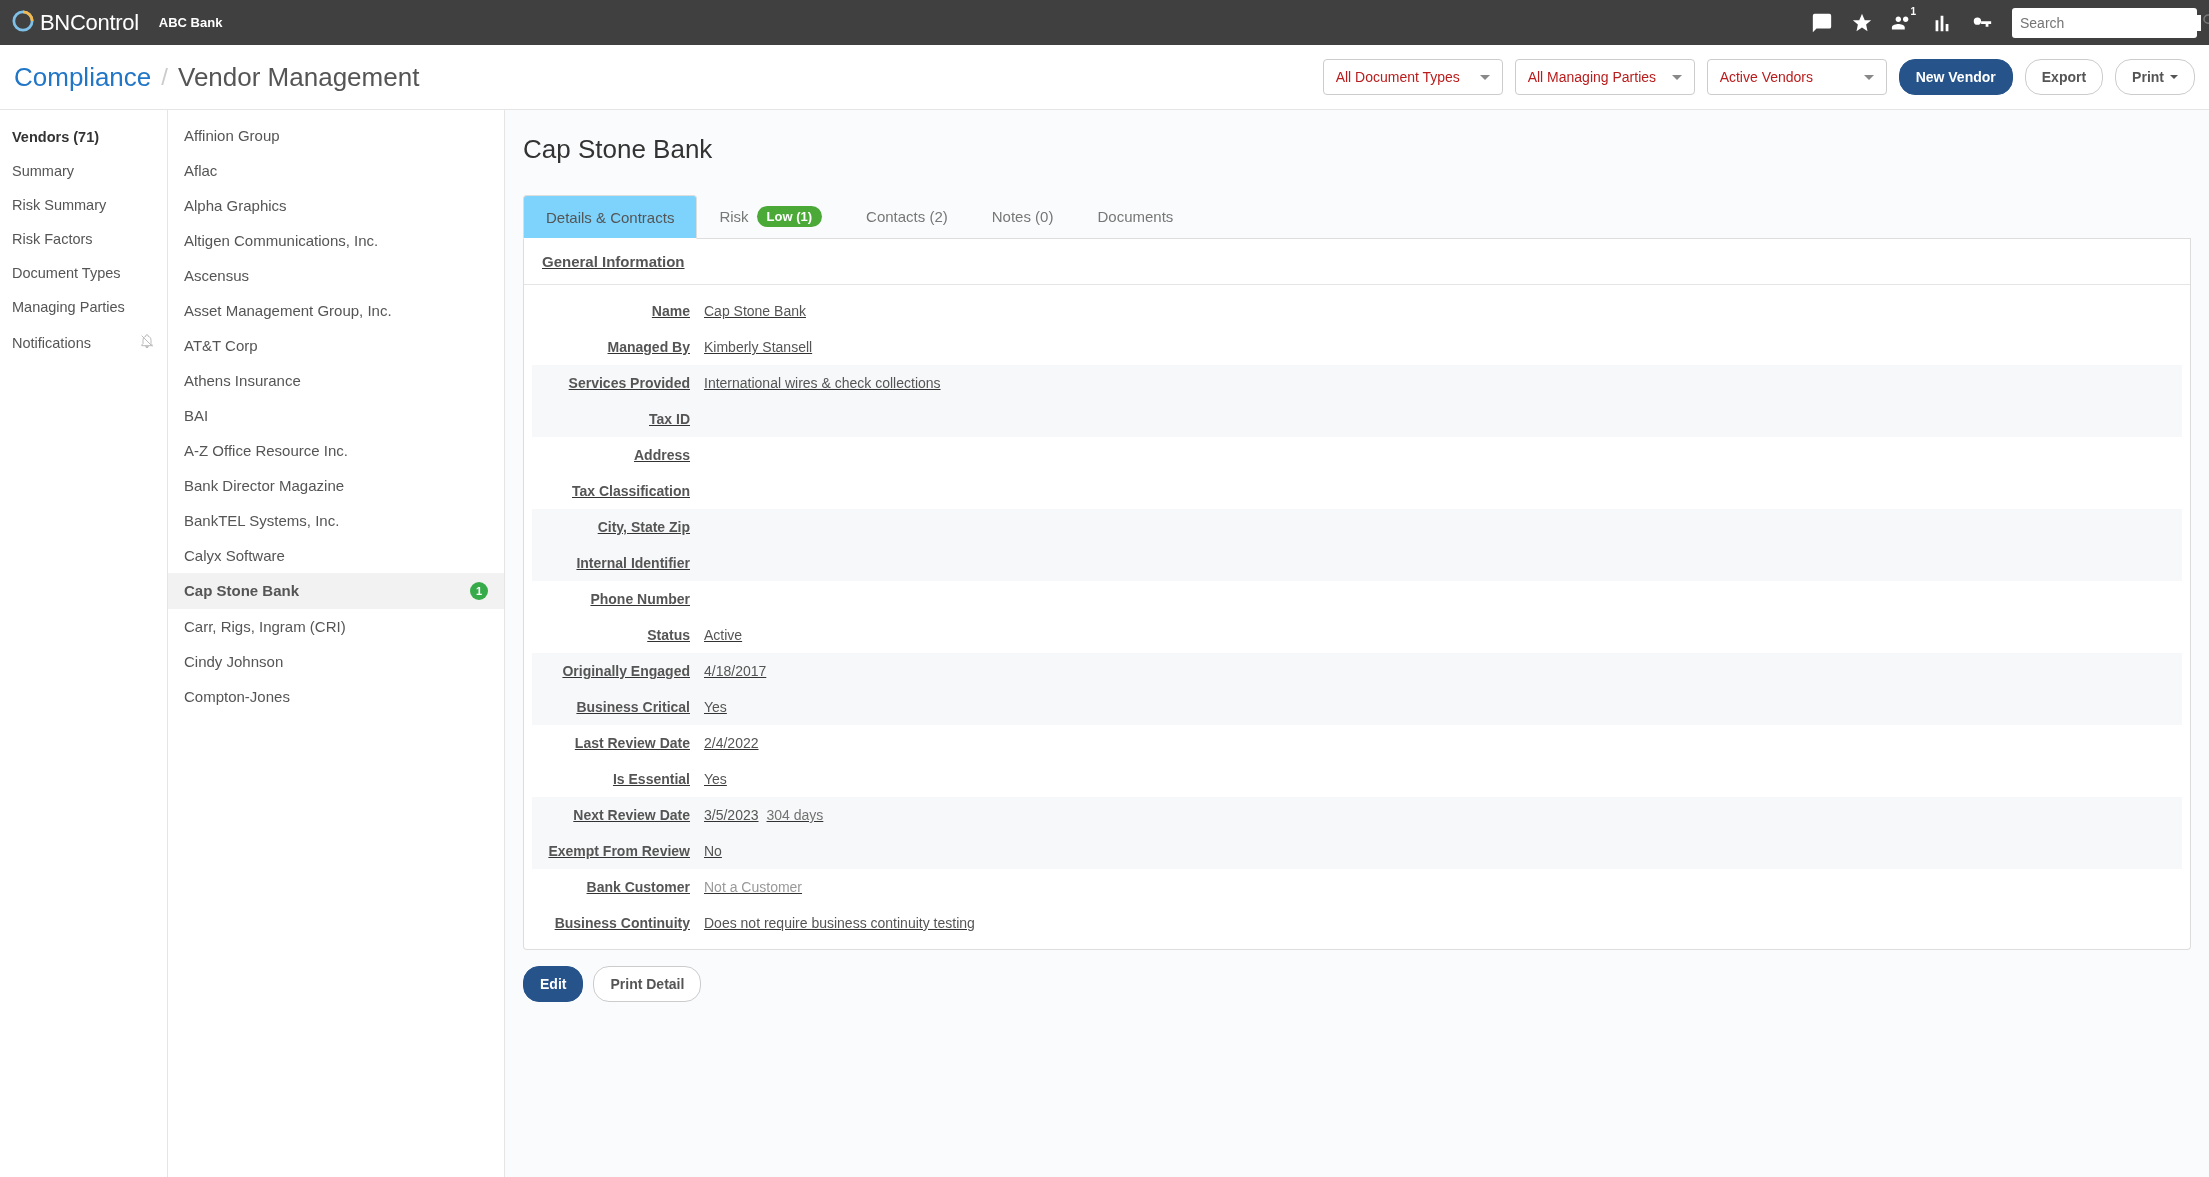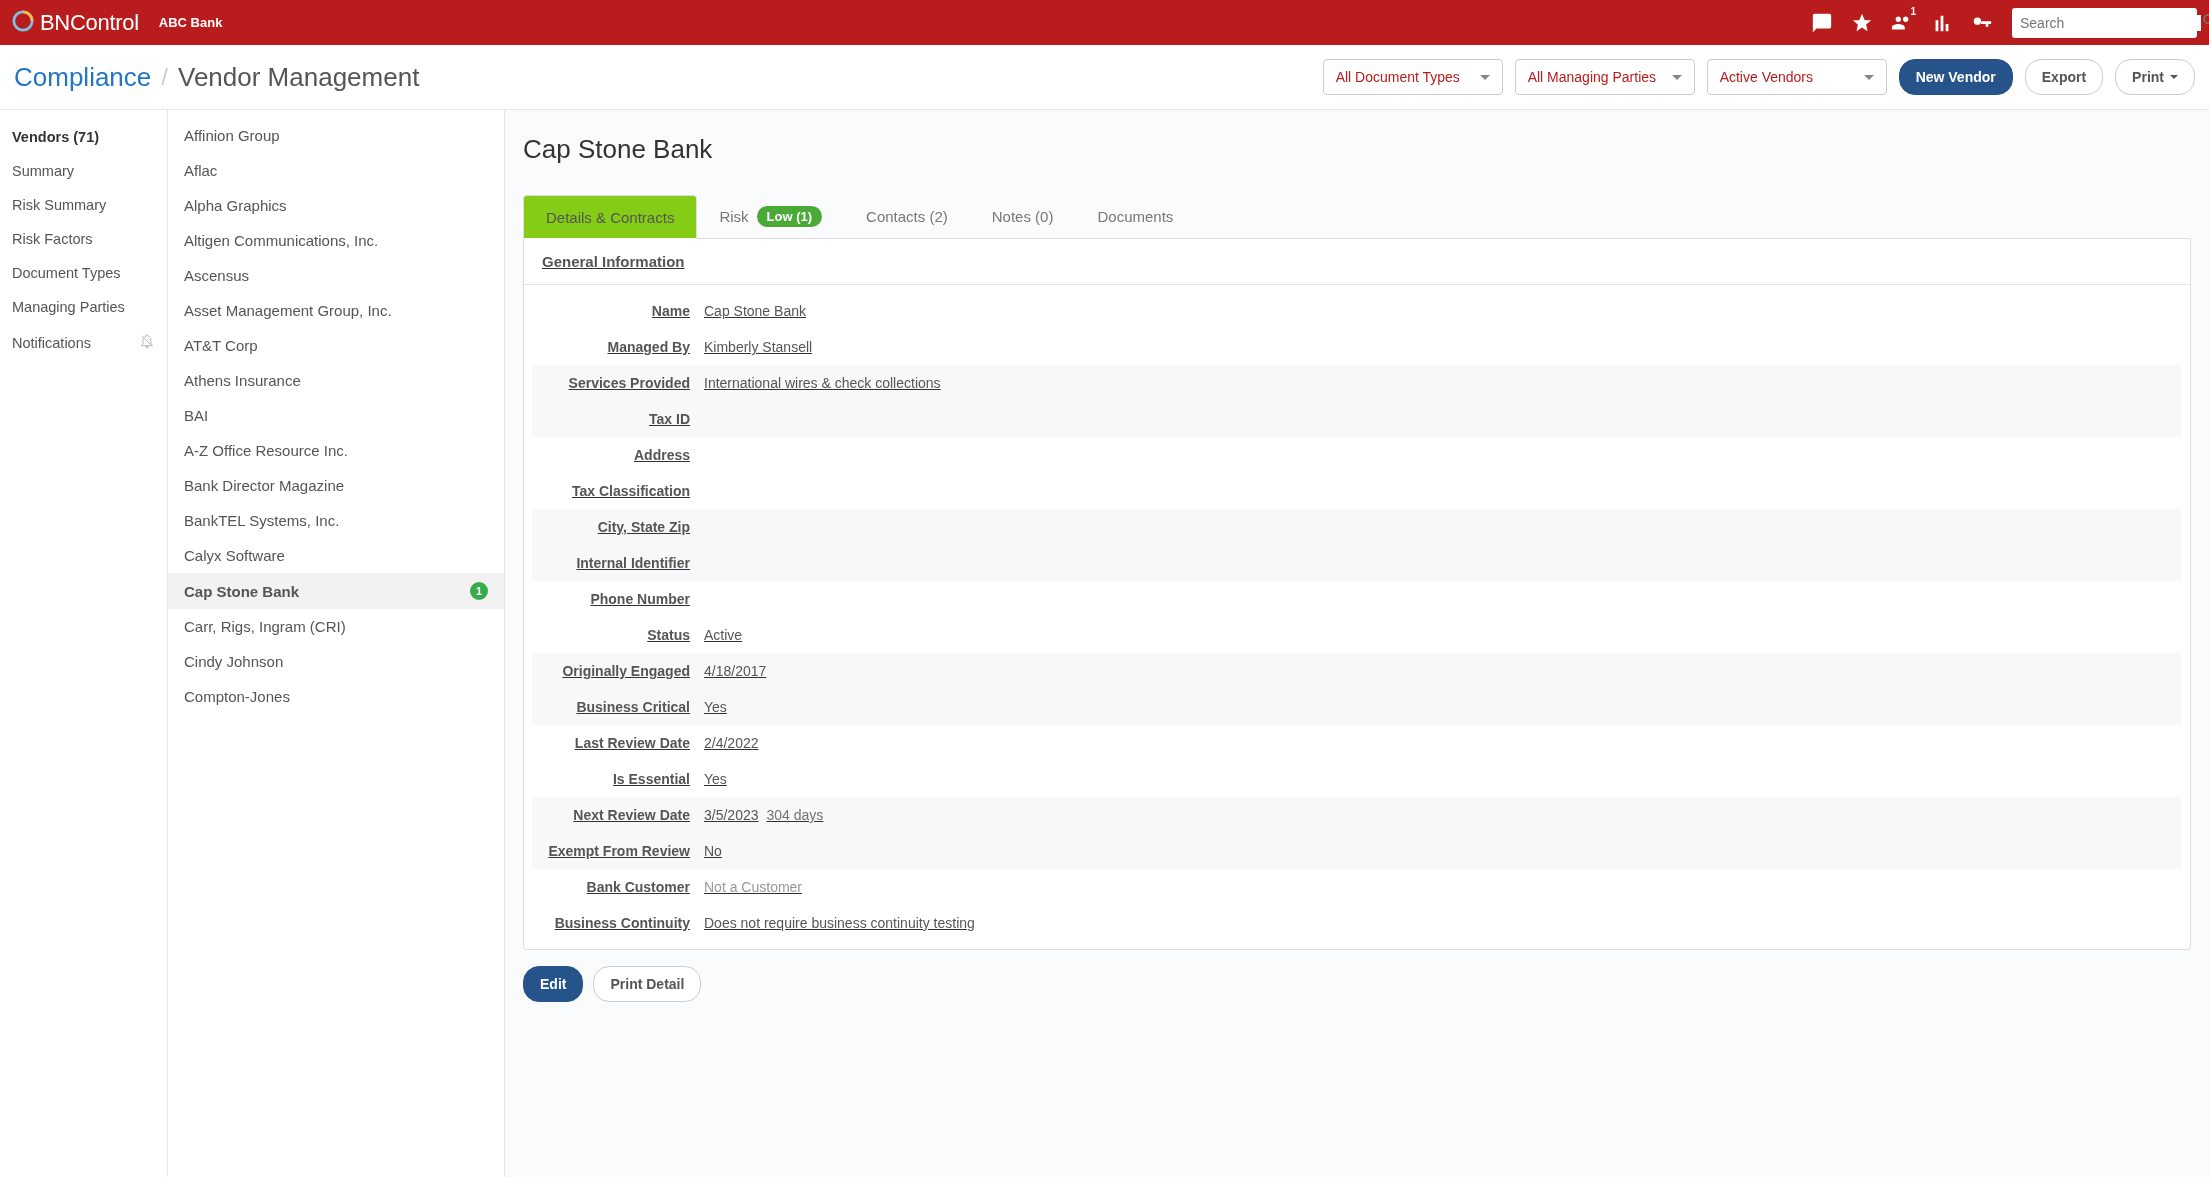--- a/index.html
+++ b/index.html
@@ -3,21 +3,21 @@
 <meta charset="utf-8">
 <style>
 * { box-sizing: border-box; margin: 0; padding: 0; }
 body {
   font-family: -apple-system, BlinkMacSystemFont, "Segoe UI", Helvetica, Arial, sans-serif;
   font-size: 14px;
   color: #333;
   background: #fff;
 }
 .topbar {
-  background: #b91c1c;
+  background: #404040;
   height: 45px;
   display: flex;
   align-items: center;
   padding: 0 12px;
   color: #fff;
 }
 .topbar .logo-area {
   display: flex;
   align-items: center;
   gap: 6px;
@@ -165,21 +165,21 @@
   border-right: 1px solid #e5e5e5;
   padding-top: 8px;
   overflow-y: auto;
 }
 .vendor-list .vendor-item {
   padding: 9px 16px;
   font-size: 15px;
   color: #555;
   cursor: pointer;
   display: flex;
-  align-items: center;
+  align-items: flex-start;
   justify-content: space-between;
 }
 .vendor-list .vendor-item.selected {
   background: #f2f2f2;
   font-weight: 700;
 }
 .vendor-list .vendor-item .count-badge {
   background: #37ab4a;
   color: #fff;
   border-radius: 50%;
@@ -212,21 +212,21 @@
 .tab {
   padding: 11px 22px;
   font-size: 15px;
   color: #777;
   cursor: pointer;
   display: flex;
   align-items: center;
   gap: 8px;
 }
 .tab.active {
-  background: #84cc16;
+  background: #7dd3fc;
   border: 1px solid #ddd;
   border-bottom-color: #fff;
   border-radius: 4px 4px 0 0;
   margin-bottom: -1px;
   color: #555;
 }
 .risk-badge {
   background: #4aa937;
   color: #fff;
   padding: 3px 10px;

